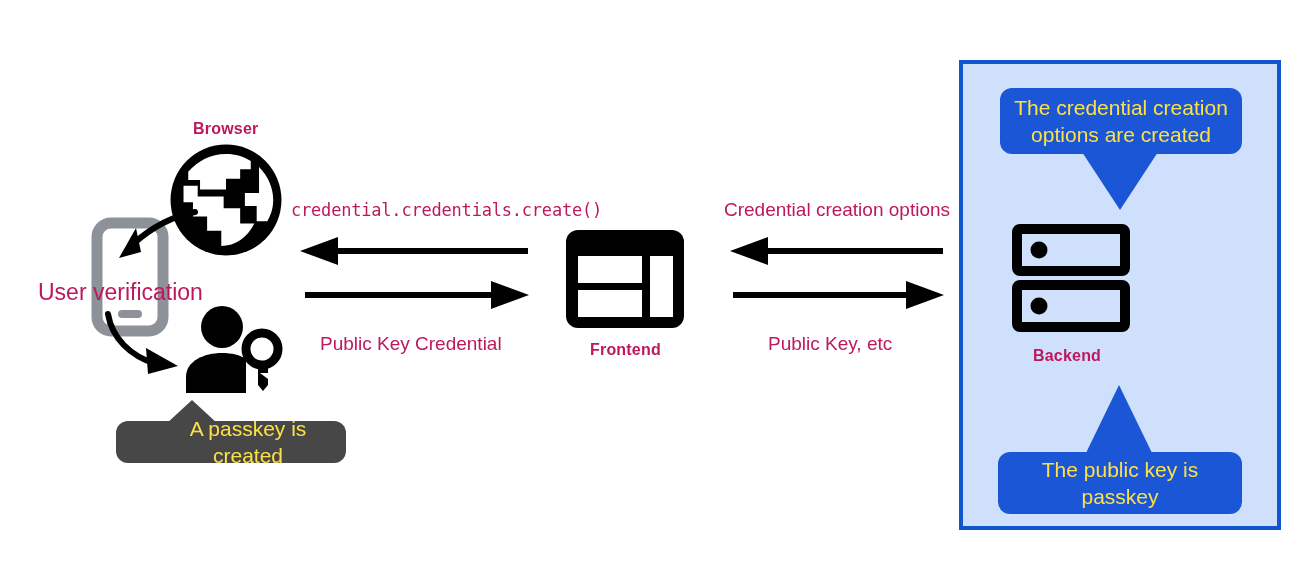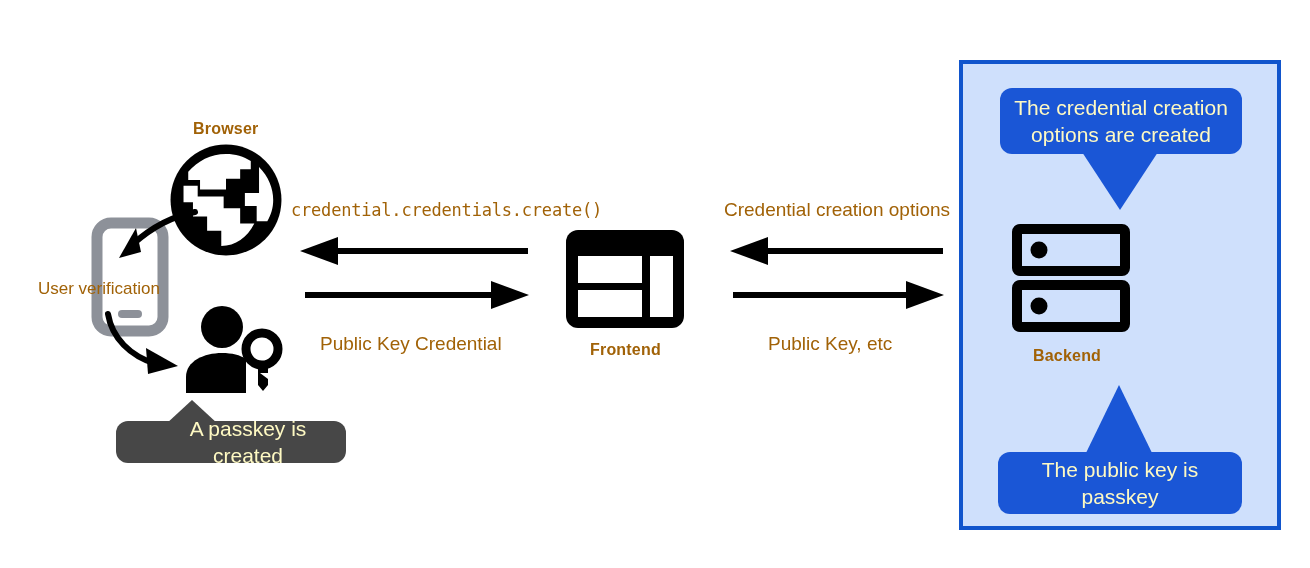--- a/index.html
+++ b/index.html
@@ -21,21 +21,21 @@
     width: 1310px;
     height: 568px;
   }
   .abs { position: absolute; }
 
   
   .label {
     position: absolute;
     font-family: "Liberation Sans", sans-serif;
     font-size: 19px;
-    color: #a16207;
+    color: #be185d;
     white-space: nowrap;
     line-height: 1.2;
   }
   .label-bold {
     font-weight: bold;
     font-size: 16px;
     letter-spacing: .2px;
   }
   .label-mono {
     font-family: "DejaVu Sans Mono", "Liberation Mono", monospace;
@@ -53,21 +53,21 @@
     background: #cfe0fc;
     border: 4px solid #1155cc;
     box-sizing: border-box;
   }
 
   
   .callout {
     position: absolute;
     box-sizing: border-box;
     border-radius: 12px;
-    color: #fef9c3;
+    color: #fde047;
     font-size: 21px;
     line-height: 27px;
     text-align: center;
     display: flex;
     align-items: center;
     justify-content: center;
     padding: 6px 14px;
   }
   .callout-blue { background: #1a56d6; }
   .callout-dark { background: #474747; padding-left: 48px; }
@@ -162,21 +162,21 @@
     </svg>
   </div>
 
   <div class="abs" style="left:95px; top:200px;">
     <svg width="110" height="70" viewBox="0 0 110 70" aria-hidden="true">
       <path d="M 100 12 C 78 16, 56 28, 38 44" fill="none" stroke="#000000" stroke-width="6" stroke-linecap="round"></path>
       <polygon points="41,28 24,58 46,52" fill="#000000"></polygon>
     </svg>
   </div>
 
-  <div class="label" style="left:38px; top:279px; font-size:17px;">User verification</div>
+  <div class="label" style="left:38px; top:279px; font-size:23px;">User verification</div>
 
   <div class="abs" style="left:100px; top:312px;">
     <svg width="110" height="70" viewBox="0 0 110 70" aria-hidden="true">
       <path d="M 8 2 C 12 26, 30 44, 56 52" fill="none" stroke="#000000" stroke-width="6" stroke-linecap="round"></path>
       <polygon points="46,36 78,54 48,62" fill="#000000"></polygon>
     </svg>
   </div>
 
   <div class="abs" style="left:184px; top:305px;">
     <svg width="100" height="92" viewBox="0 0 100 92" aria-hidden="true">

